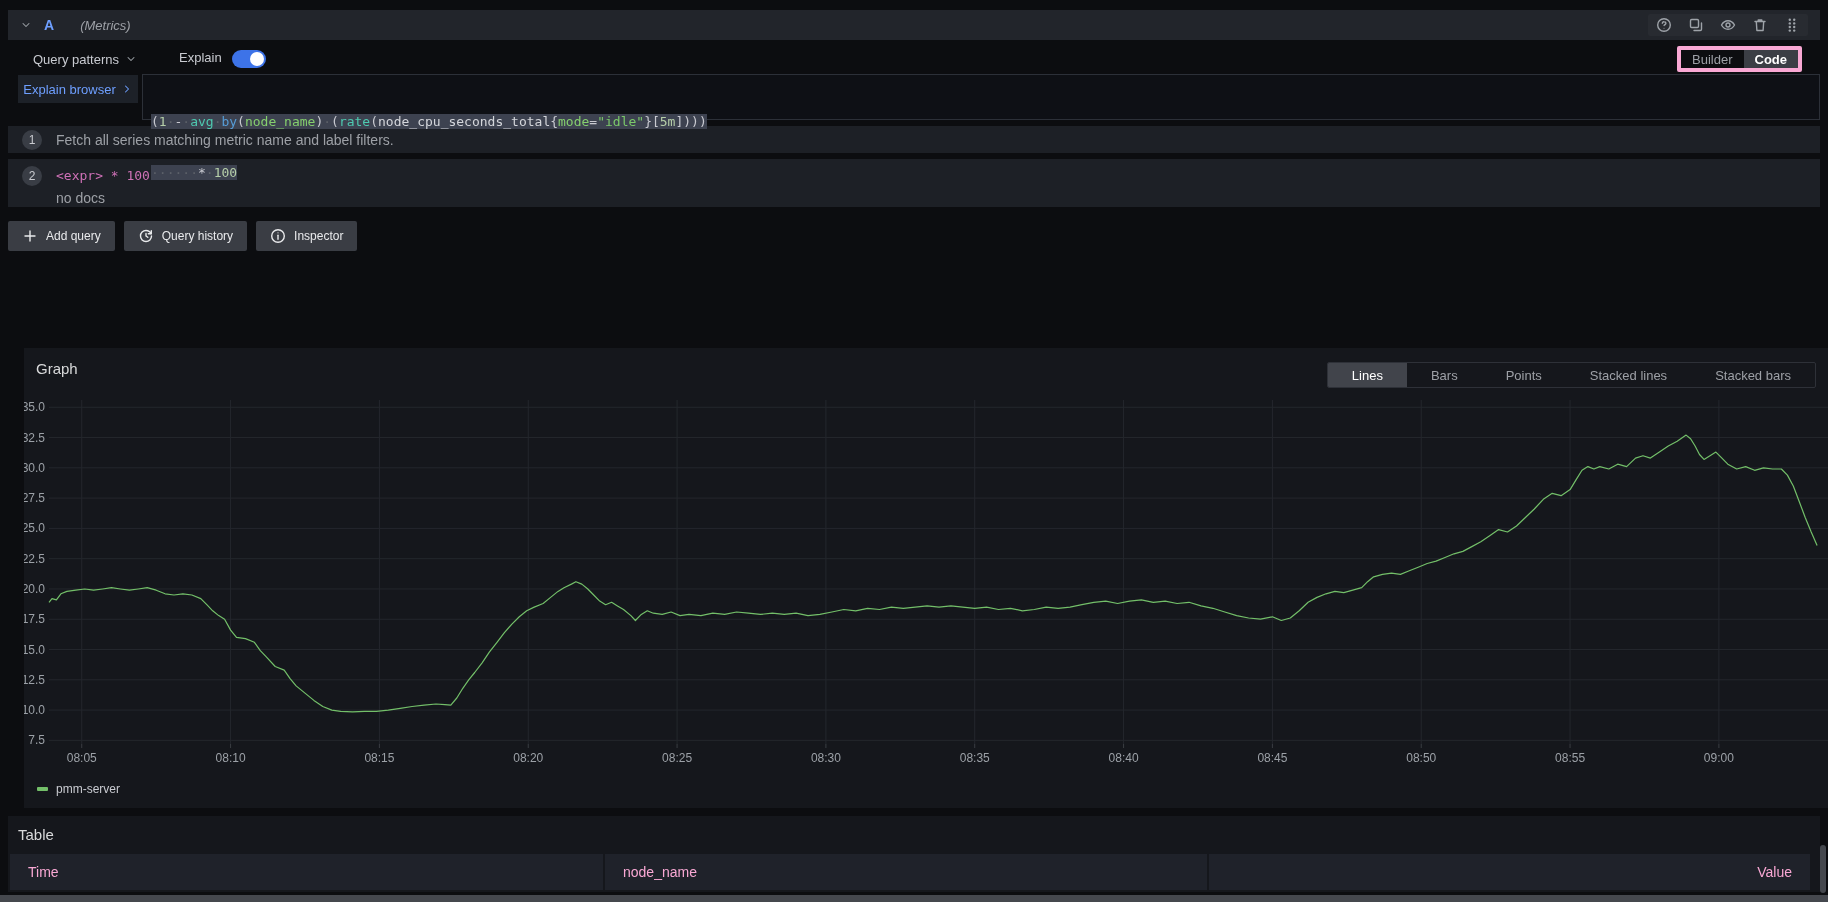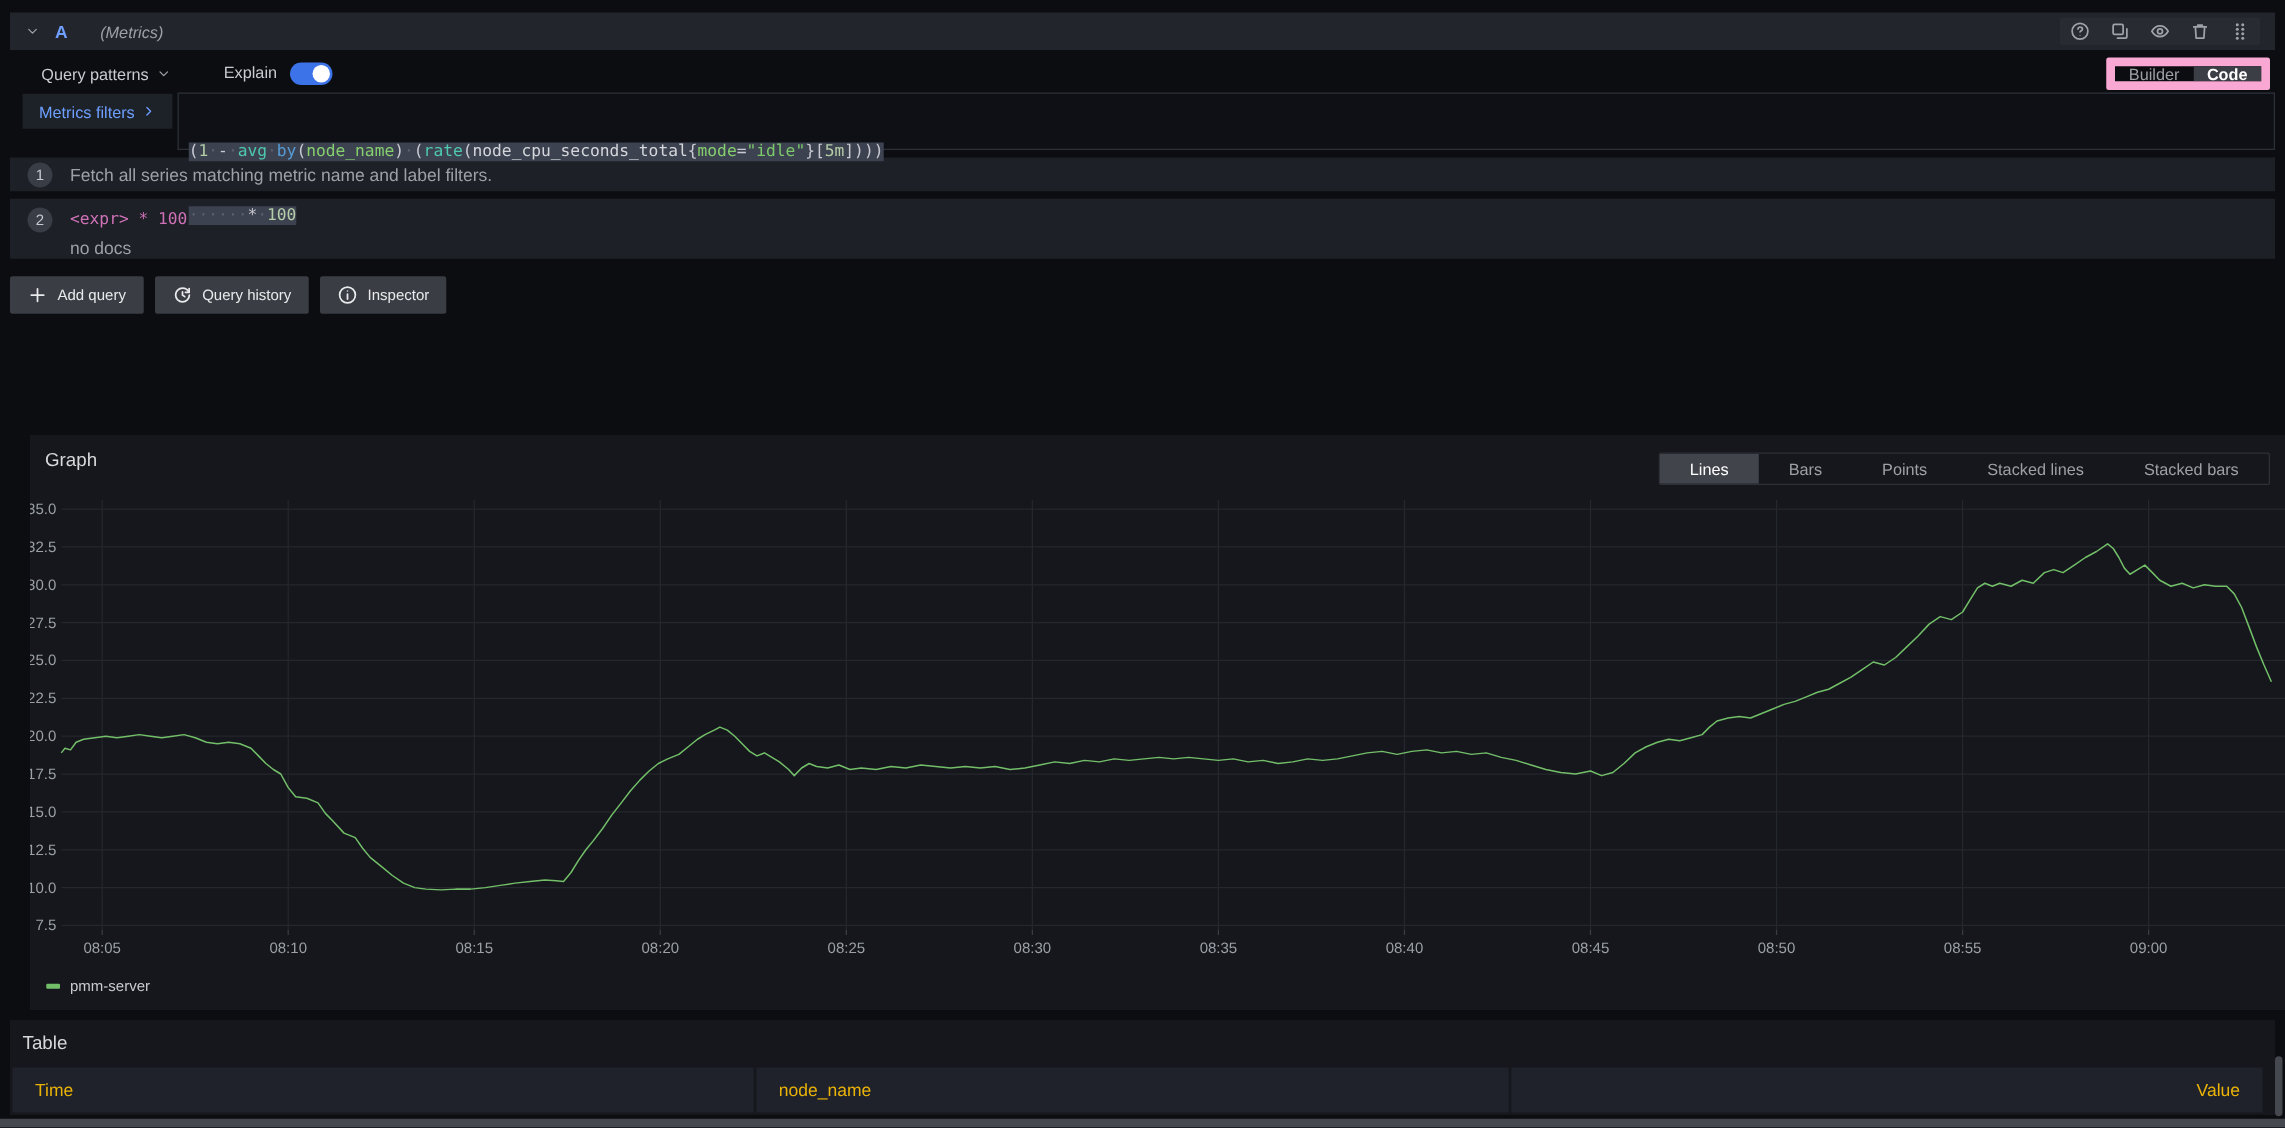--- a/index.html
+++ b/index.html
@@ -21,21 +21,21 @@
   .q-header { height:30px; background:#22252b; display:flex; align-items:center; padding:0 12px; gap:12px; }
   .ref-id { color:#6e9fff; font-size:14px; font-weight:700; }
   .ds-type { color:#9da0a6; font-size:13px; font-style:italic; margin-left:14px; }
   .hdr-icons { margin-left:auto; display:flex; align-items:center; gap:16px; background:#282b31; border-radius:2px; padding:3px 8px; }
 
   .q-toolbar { margin-top:6px; height:26px; display:flex; align-items:center; padding-left:25px; position:relative; font-size:13px; }
   .qp { display:flex; align-items:center; gap:6px; color:#c9cbd1; cursor:pointer; }
   .explain-wrap { display:flex; align-items:flex-start; gap:10px; margin-left:42px; color:#c9cbd1; }
   .toggle { width:34px; height:18px; border-radius:10px; background:#3d73e8; position:relative; cursor:pointer; }
   .toggle .knob { position:absolute; right:2px; top:2px; width:14px; height:14px; border-radius:50%; background:#fff; }
-  .bc-group { position:absolute; right:4px; top:0; height:26px; display:flex; border:7px solid #f9a8d4; border-radius:2px; overflow:hidden; }
+  .bc-group { position:absolute; right:18px; top:0; height:26px; display:flex; border:4px solid #f9a8d4; border-radius:2px; overflow:hidden; }
   .bc-item { padding:0 11px; display:flex; align-items:center; font-size:13px; color:#9da0a6; cursor:pointer; }
   .bc-item.active { background:#3b3e45; color:#ffffff; font-weight:700; }
 
   .q-editor-row { margin-top:2px; display:flex; align-items:flex-start; padding-left:10px; }
   .metrics-browser { width:120px; height:28px; margin-top:1px; background:#1d2128; display:flex; align-items:center; justify-content:center; gap:5px; color:#6e9fff; font-size:13px; cursor:pointer; flex:none; }
   .code-editor { flex:1; margin-left:4px; height:46px; background:#0e1015; border:1px solid #2c3038; font-family:"DejaVu Sans Mono", monospace; font-size:13px; line-height:17px; padding:4px 0 0 8px; white-space:pre; }
   .sel { background:#3d4250; }
   .tk-punct,.tk-op { color:#c9cad1; }
   .tk-num,.tk-dur { color:#b5cea8; }
   .tk-fn  { color:#4ec9b0; }
@@ -70,21 +70,21 @@
   .chart-svg { position:absolute; left:0; top:0; width:1812px; height:460px; }
   .axis-label { fill:#9ca1a7; font-size:12px; font-family:"Liberation Sans", sans-serif; }
   .legend { position:absolute; left:13px; top:434px; display:flex; align-items:center; gap:8px; }
   .legend-swatch { width:11px; height:4px; border-radius:1px; }
   .legend-label { font-size:12px; color:#c9cbd1; cursor:pointer; }
 
   
   .table-panel { position:absolute; left:8px; top:816px; width:1812px; height:76px; background:#15171c; }
   .table-title { position:absolute; left:10px; top:10px; font-size:15px; color:#d8d9da; }
   .thead { position:absolute; left:2px; right:10px; top:38px; height:36px; display:flex; gap:2px; }
-  .th { background:#1f222a; display:flex; align-items:center; padding:0 18px; color:#eab308; font-size:14px; cursor:pointer; }
+  .th { background:#1f222a; display:flex; align-items:center; padding:0 18px; color:#f9a8d4; font-size:14px; cursor:pointer; }
   .th.c1 { width:593px; flex:none; }
   .th.c2 { width:602px; flex:none; }
   .th.c3 { flex:1; justify-content:flex-end; }
 
   .hscrollbar { position:absolute; left:0; top:895px; width:1828px; height:7px; background:#45484e; }
   .vscrollbar { position:absolute; right:2px; top:845px; width:6px; height:48px; background:#45484e; border-radius:3px; }
 </style>
 </head>
 <body>
 
@@ -140,21 +140,21 @@
         </div>
     </div>
     <div class="bc-group">
       <div class="bc-item">Builder</div>
       <div class="bc-item active">Code</div>
     </div>
   </div>
 
   <div class="q-editor-row">
     <div class="metrics-browser">
-      <span>Metrics filters</span>
+      <span>Explain browser</span>
       <svg class="icon small blue" viewBox="0 0 16 16">
           <path d="M6 4l4 4-4 4"></path>
         </svg>
     </div>
     <div class="code-editor">
       <div><span class="sel"><span class="tk-punct">(</span><span class="tk-num">1</span><span class="tk-ws">·</span><span class="tk-op">-</span><span class="tk-ws">·</span><span class="tk-fn">avg</span><span class="tk-ws">·</span><span class="tk-kw">by</span><span class="tk-punct">(</span><span class="tk-lbl">node_name</span><span class="tk-punct">)</span><span class="tk-ws">·</span><span class="tk-punct">(</span><span class="tk-fn">rate</span><span class="tk-punct">(</span><span class="tk-metric">node_cpu_seconds_total</span><span class="tk-punct">{</span><span class="tk-lbl">mode</span><span class="tk-op">=</span><span class="tk-str">"idle"</span><span class="tk-punct">}</span><span class="tk-punct">[</span><span class="tk-dur">5m</span><span class="tk-punct">]</span><span class="tk-punct">)))</span></span></div>
       <div><span class="sel"><span class="tk-ws">······</span><span class="tk-op">*</span><span class="tk-ws">·</span><span class="tk-num">100</span></span></div>
     </div>
   </div>
 

